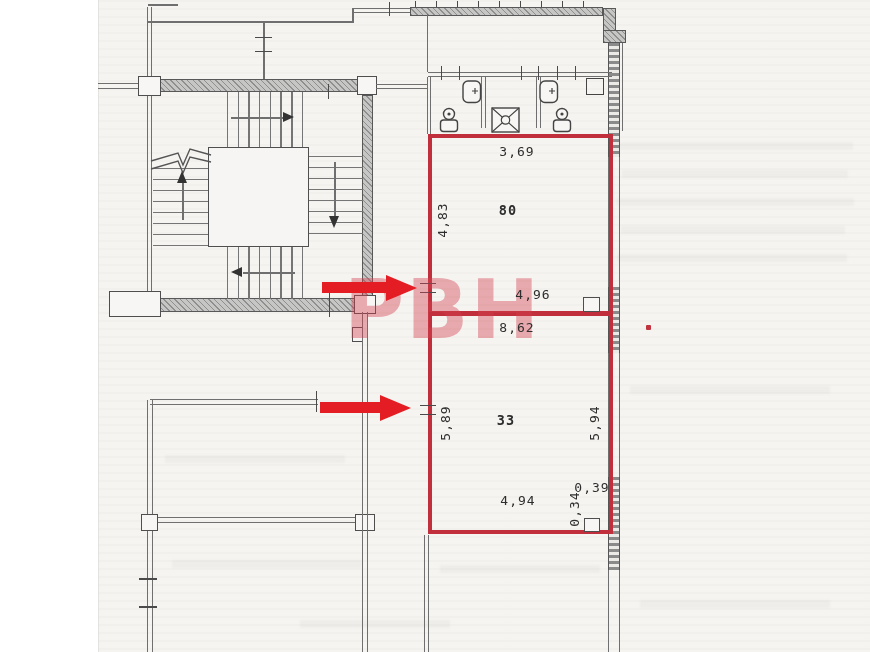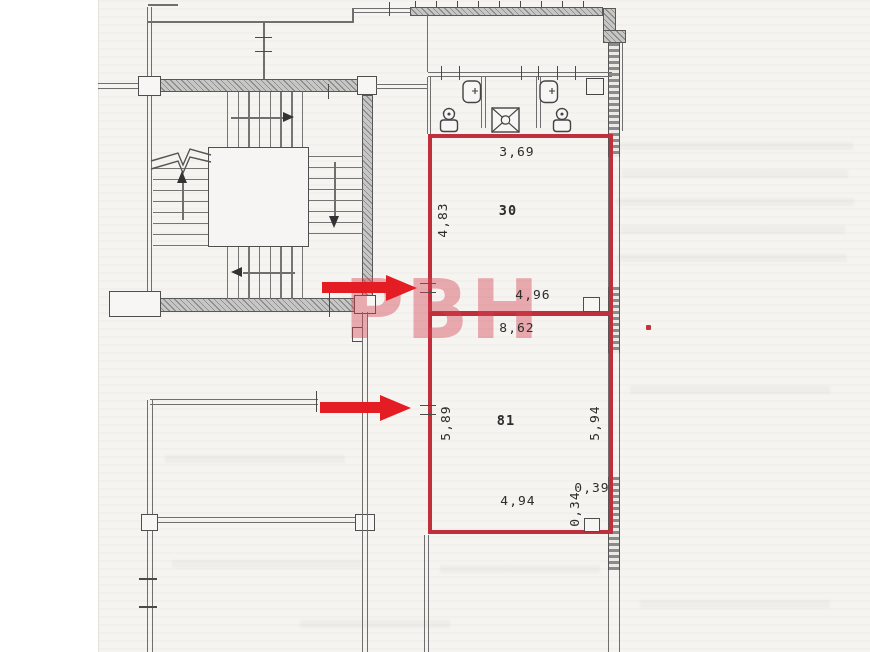--- a/index.html
+++ b/index.html
@@ -170,25 +170,25 @@
   <div class="abs red-divider" style="left:428px;top:311px;width:185px;height:4.5px"></div>
   <div class="abs col" style="left:583px;top:297px;width:17px;height:15px;z-index:5"></div>
   <div class="abs col" style="left:584px;top:518px;width:16px;height:14px;z-index:5"></div>
   <div class="abs tk" style="left:420px;top:283px;width:16px;height:1.4px;z-index:5"></div>
   <div class="abs tk" style="left:420px;top:292px;width:16px;height:1.4px;z-index:5"></div>
   <div class="abs tk" style="left:420px;top:405px;width:16px;height:1.4px;z-index:5"></div>
   <div class="abs tk" style="left:420px;top:414px;width:16px;height:1.4px;z-index:5"></div>
   <div class="abs" style="left:646px;top:325px;width:5px;height:5px;background:#c23340;border-radius:1px;z-index:3"></div>
 
   <span class="dim" style="left:517px;top:151px">3,69</span>
-  <span class="dim b" style="left:508px;top:210px">30</span>
+  <span class="dim b" style="left:508px;top:210px">80</span>
   <span class="dim dimV" style="left:442px;top:220px">4,83</span>
   <span class="dim" style="left:533px;top:294px">4,96</span>
   <span class="dim" style="left:517px;top:327px">8,62</span>
-  <span class="dim b" style="left:506px;top:420px">81</span>
+  <span class="dim b" style="left:506px;top:420px">33</span>
   <span class="dim dimV" style="left:445px;top:423px">5,89</span>
   <span class="dim dimV" style="left:594px;top:423px">5,94</span>
   <span class="dim" style="left:518px;top:500px">4,94</span>
   <span class="dim dimV" style="left:574px;top:509px">0,34</span>
   <span class="dim" style="left:592px;top:487px">0,39</span>
 
   <div class="abs arrow-shaft" style="left:322px;top:282px;width:64px;height:11px"></div>
   <div class="abs arrow-head" style="left:386px;top:274.5px"></div>
   <div class="abs arrow-shaft" style="left:320px;top:402px;width:60px;height:11px"></div>
   <div class="abs arrow-head" style="left:380px;top:394.5px"></div>

